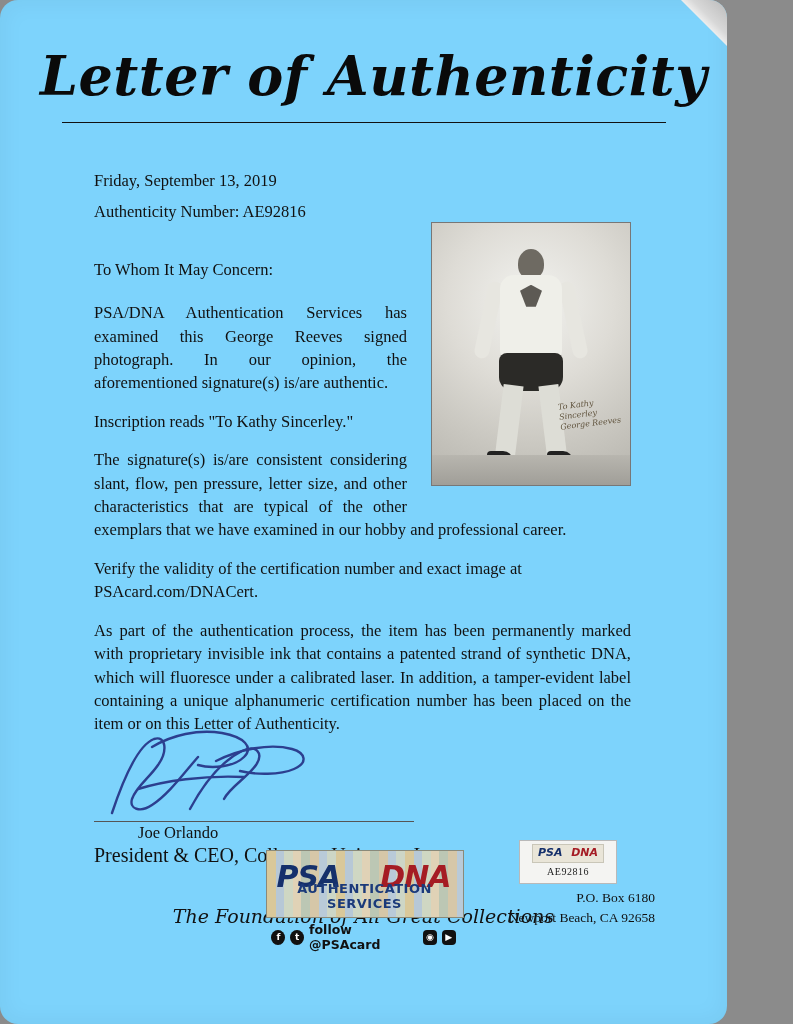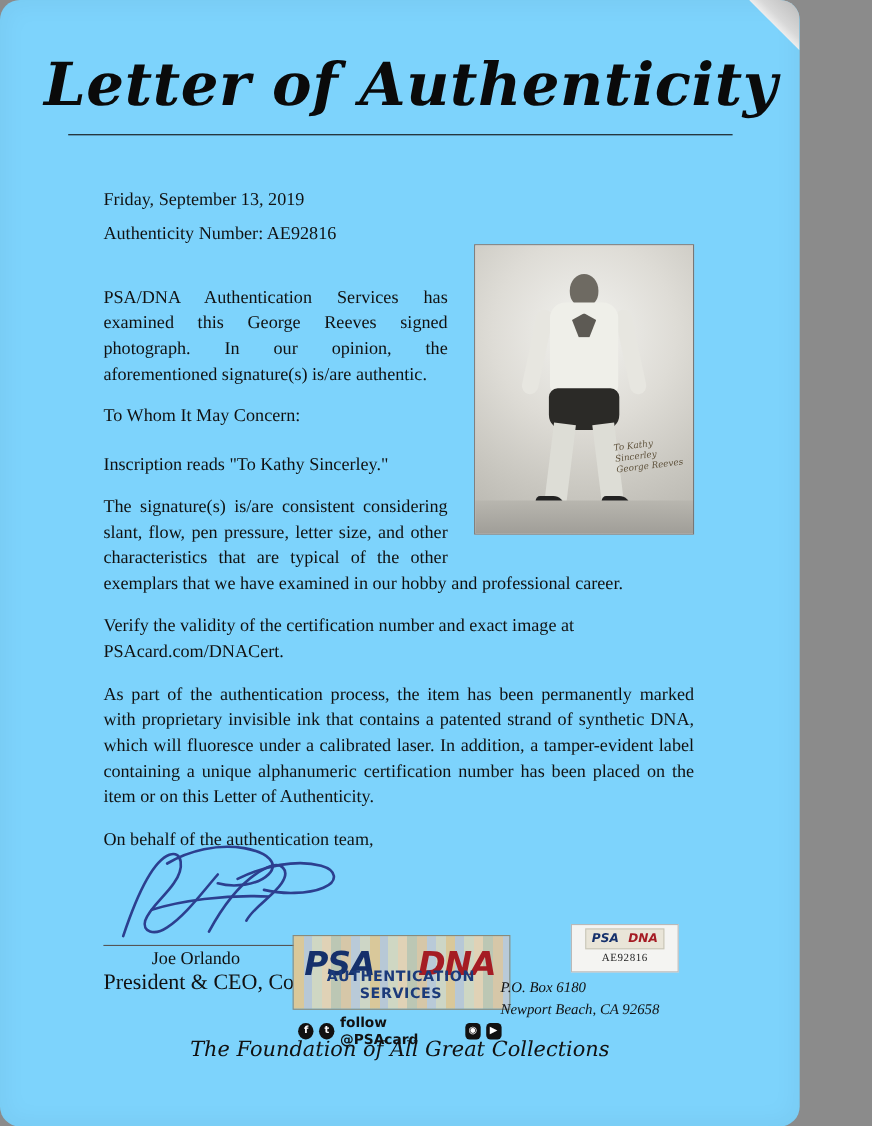--- a/index.html
+++ b/index.html
@@ -240,26 +240,25 @@
     text-align: center;
     width: 180px;
     font-size: 13.5px;
     line-height: 1.5;
     color: #111;
   }
   .footer-right {
     position: absolute;
     right: 72px;
     top: 48px;
-    text-align: left;
+    text-align: right;
     width: 200px;
     font-size: 13.5px;
     line-height: 1.5;
     color: #111;
-    font-style: italic;
   }
 
   .psa-logo {
     position: absolute;
     left: 50%;
     margin-left: -98px;
     top: 10px;
     width: 196px;
     height: 66px;
     background:
@@ -403,27 +402,26 @@
         <div class="fig-leg-r"></div>
         <div class="fig-boot-l"></div>
         <div class="fig-boot-r"></div>
         <div class="fig-floor"></div>
       </div>
       <div class="photo-insc">To Kathy
 Sincerley
 George Reeves</div>
     </div>
 
+    <p class="para salutation nojust">To Whom It May Concern:</p>
     <p class="para">PSA/DNA Authentication Services has examined this George Reeves signed photograph. In our opinion, the aforementioned signature(s) is/are authentic.</p>
-    <p class="para salutation nojust">To Whom It May Concern:</p>
     <p class="para nojust">Inscription reads "To Kathy Sincerley."</p>
     <p class="para">The signature(s) is/are consistent considering slant, flow, pen pressure, letter size, and other characteristics that are typical of the other exemplars that we have examined in our hobby and professional career.</p>
     <p class="para nojust">Verify the validity of the certification number and exact image at PSAcard.com/DNACert.</p>
     <p class="para">As part of the authentication process, the item has been permanently marked with proprietary invisible ink that contains a patented strand of synthetic DNA, which will fluoresce under a calibrated laser. In addition, a tamper-evident label containing a unique alphanumeric certification number has been placed on the item or on this Letter of Authenticity.</p>
-    <p class="para nojust">On behalf of the authentication team,</p>
   </div>
 
   <div class="sign-block">
     <svg class="signature" viewBox="0 0 260 110">
       <g fill="none" stroke="#2c3f8f" stroke-width="2.4" stroke-linecap="round">
         <path d="M18 96 C30 60, 44 28, 60 22 C72 18, 74 34, 64 48 C56 60, 42 70, 38 82 C35 92, 46 96, 58 88 C74 78, 90 56, 104 40"></path>
         <path d="M58 30 C78 18, 104 12, 128 16 C150 20, 160 30, 150 40 C140 50, 118 52, 104 48"></path>
         <path d="M96 92 C110 66, 128 44, 148 34 C162 27, 170 36, 162 48 C154 60, 136 70, 130 82"></path>
         <path d="M122 44 C146 32, 176 26, 198 32 C212 36, 214 46, 200 52 C186 58, 162 58, 146 54"></path>
         <path d="M44 72 C70 64, 110 58, 150 60"></path>

